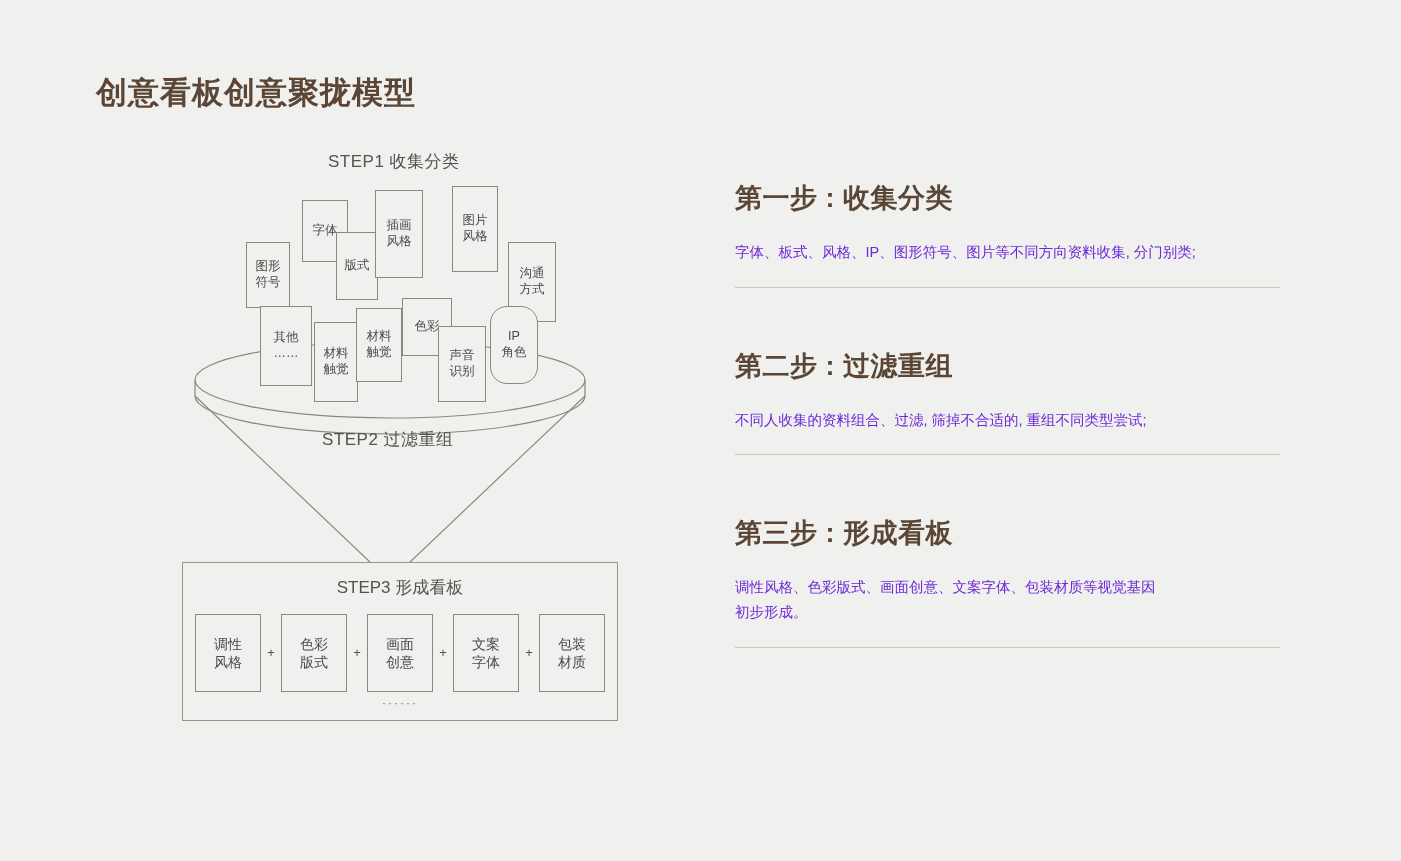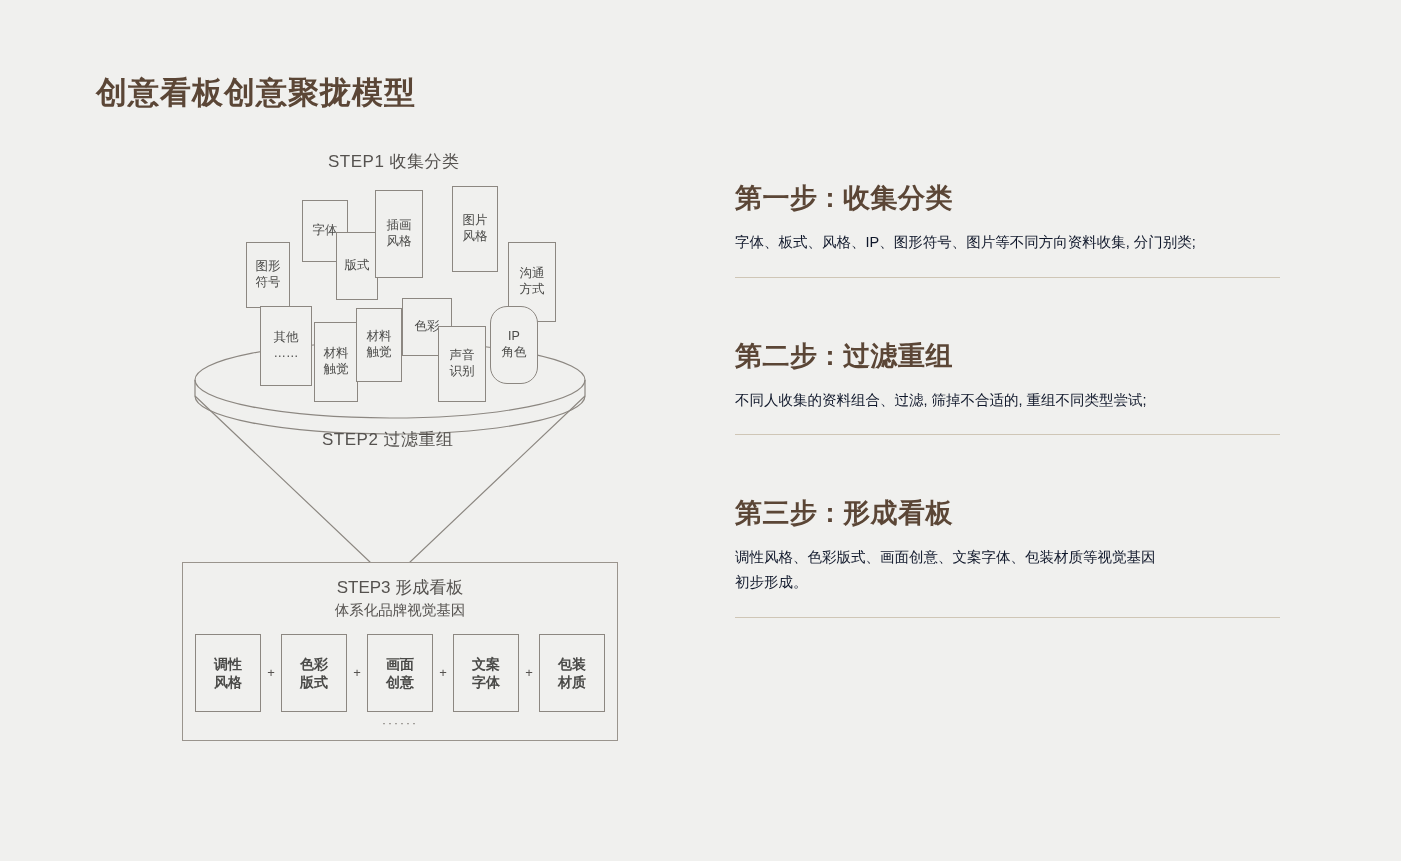--- a/index.html
+++ b/index.html
@@ -111,21 +111,20 @@
     border: 1px solid #8c8781;
     background: #f0f0ee;
     display: flex;
     align-items: center;
     justify-content: center;
     text-align: center;
     font-size: 14px;
     line-height: 1.3;
     color: #4a4a48;
     box-sizing: border-box;
-    font-weight: bold;
   }
   .plus {
     display: flex;
     align-items: center;
     justify-content: center;
     width: 20px;
     font-size: 13px;
     color: #55524f;
   }
   .board-dots {
@@ -145,24 +144,24 @@
   }
   .step-block { position: relative; }
   .step-block + .step-block { margin-top: 60px; }
   .step-head {
     font-size: 27px;
     font-weight: bold;
     color: #5b4636;
     letter-spacing: 0.5px;
   }
   .step-body {
-    margin-top: 14px;
+    margin-top: 24px;
     font-size: 14.5px;
     line-height: 1.7;
-    color: #0f172a;
+    color: #6d28d9;
     padding-bottom: 22px;
     border-bottom: 1px solid #cfc6b6;
   }
 </style>
 </head>
 <body>
 
 <div class="page-title">创意看板创意聚拢模型</div>
 
 <div class="diagram">
@@ -195,21 +194,20 @@
     <div class="card" style="left:252px; top:128px; width:50px; height:58px;">色彩</div>
     <div class="card" style="left:110px; top:136px; width:52px; height:80px;">其他<br>……</div>
     <div class="card" style="left:164px; top:152px; width:44px; height:80px;">材料<br>触觉</div>
     <div class="card" style="left:206px; top:138px; width:46px; height:74px;">材料<br>触觉</div>
     <div class="card" style="left:288px; top:156px; width:48px; height:76px;">声音<br>识别</div>
     <div class="card" style="left:340px; top:136px; width:48px; height:78px;border-radius:17px;">IP<br>角色</div>
   </div>
 
   <div class="board">
     <div class="board-title">STEP3 形成看板</div>
-    <div class="board-sub">体系化品牌视觉基因</div>
     <div class="board-row">
       <div class="board-card">调性<br>风格</div>
       <div class="plus">+</div>
       <div class="board-card">色彩<br>版式</div>
       <div class="plus">+</div>
       <div class="board-card">画面<br>创意</div>
       <div class="plus">+</div>
       <div class="board-card">文案<br>字体</div>
       <div class="plus">+</div>
       <div class="board-card">包装<br>材质</div>

